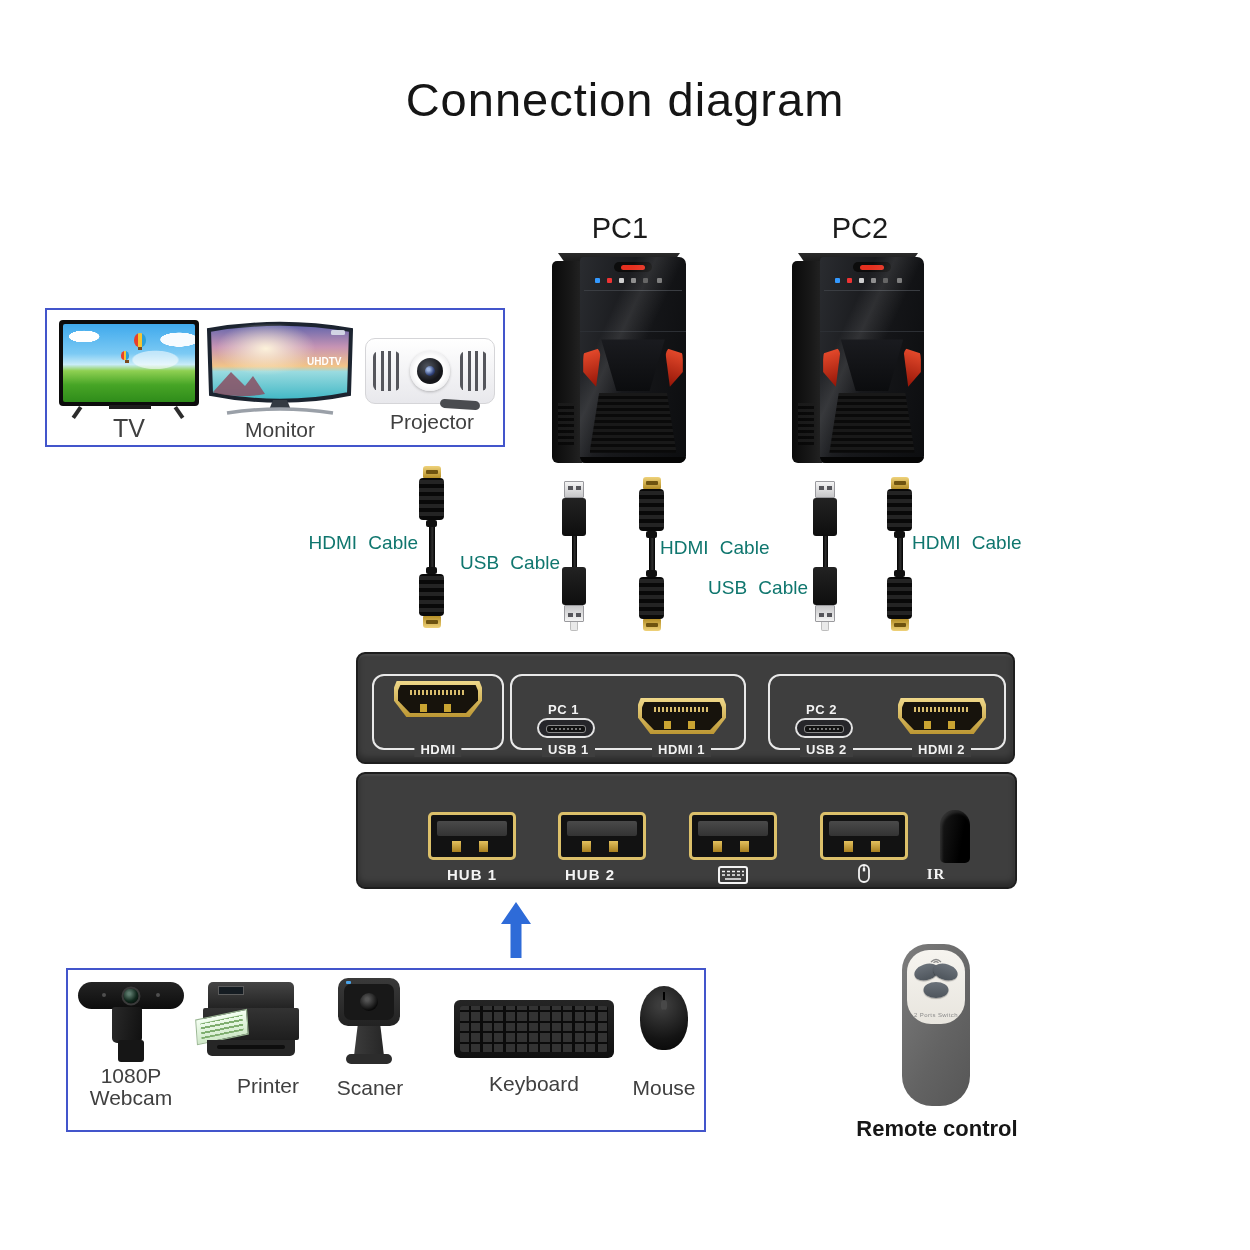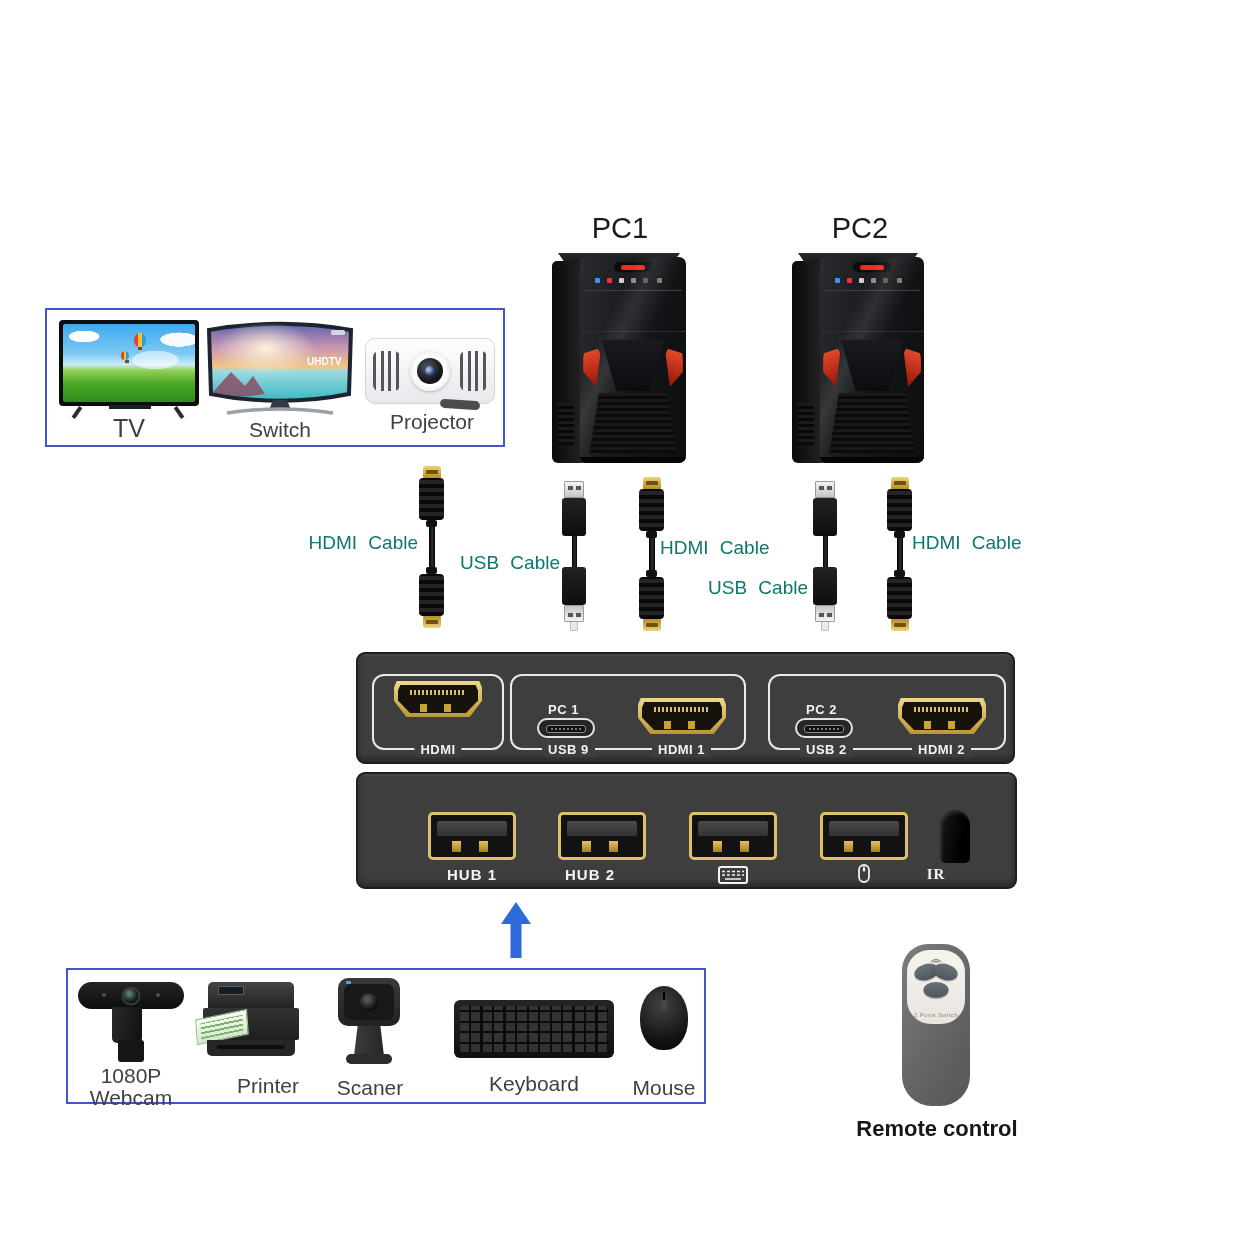--- a/index.html
+++ b/index.html
@@ -148,20 +148,21 @@
   .remote-face { position:absolute; left:5px; right:5px; top:6px; height:74px; background:linear-gradient(#f6f4ef,#e8e5de); border-radius:22px 22px 24px 24px; }
   .rbtn { position:absolute; width:25px; height:16px; border-radius:50%; background:linear-gradient(#6b727a,#4e555c); box-shadow:0 1px 1px rgba(0,0,0,.3); }
   .remote-text { position:absolute; left:0; right:0; bottom:6px; text-align:center; font-size:6px; color:#8a8a8a; letter-spacing:.4px; }
   .remote-label { font-size:22px; color:#161616; text-align:center; }
 </style>
 </head>
 <body>
 
 <div class="stage">
 
+  <div class="abs title">Connection diagram</div>
 
   <div class="abs pc-label" style="left:550px; top:212px;">PC1</div>
   <div class="abs pc-label" style="left:790px; top:212px;">PC2</div>
 
   <div class="abs tower" style="left:552px; top:253px;">
     <div class="t-roof"></div>
     <div class="t-side"></div>
     <div class="t-front">
       <div class="t-power"></div>
       <div class="t-ports"></div>
@@ -220,21 +221,21 @@
         </radialGradient>
       </defs>
       <path d="M4,10 C50,2 100,2 146,10 L144,74 C100,83 50,83 6,74 Z" fill="url(#mg)" stroke="#1c2430" stroke-width="4"></path>
       <path d="M4,10 C50,2 100,2 146,10 L144,74 C100,83 50,83 6,74 Z" fill="url(#sun)"></path>
       <path d="M8,72 L26,52 L40,66 L48,56 L60,74 C40,78 20,76 8,72 Z" fill="#8a4f63" opacity=".85"></path>
       <rect x="126" y="10" width="14" height="5" rx="1.5" fill="#dfe5ee" opacity=".85"></rect>
       <text x="102" y="45" font-size="10" font-weight="bold" fill="#ffffff" font-family="Liberation Sans, sans-serif">UHDTV</text>
       <path d="M68,80 L82,80 L86,90 L64,90 Z" fill="#333a42"></path>
       <path d="M22,93 Q75,85 128,93" stroke="#9aa0a8" stroke-width="3.5" fill="none"></path>
     </svg>
-    <div class="abs dev-label" style="left:168px; top:108px; width:130px;">Switch</div>
+    <div class="abs dev-label" style="left:168px; top:108px; width:130px;">Monitor</div>
 
     <div class="abs projector-body" style="left:318px; top:28px; width:130px; height:66px;">
       <div class="vent" style="left:7px;"></div>
       <div class="vent" style="right:7px;"></div>
       <div class="lens-ring"></div>
       <div class="lens"></div>
       <div class="proj-foot"></div>
     </div>
     <div class="abs dev-label" style="left:330px; top:100px; width:110px;">Projector</div>
   </div>
@@ -297,21 +298,21 @@
       <div class="hdmi-port" style="left:50%; top:5px; transform:translateX(-50%);">
         <div class="hp-outer"></div>
           <div class="hp-inner"></div>
         <div class="hp-pins"></div>
           <div class="hp-foot"></div>
       </div>
     </div>
 
     <div class="port-group" style="left:152px; top:20px; width:236px; height:76px;">
       <span class="grp-label grp-top" style="left:30px;">PC 1</span>
-      <span class="grp-label grp-bottom" style="left:30px;">USB 9</span>
+      <span class="grp-label grp-bottom" style="left:30px;">USB 1</span>
       <span class="grp-label grp-bottom" style="left:140px;">HDMI 1</span>
       <div class="usbc-port" style="left:25px; top:42px;"></div>
       <div class="hdmi-port" style="left:126px; top:22px;">
         <div class="hp-outer"></div>
           <div class="hp-inner"></div>
         <div class="hp-pins"></div>
           <div class="hp-foot"></div>
       </div>
     </div>
 
@@ -367,21 +368,21 @@
         <rect x="4.8" y="4" width="2.4" height="3.4" fill="#f3f3f3"></rect>
       </svg>
     </div>
     <div class="panel-label" style="left:534px; top:92px; width:88px;font-family:Liberation Serif, serif;">IR</div>
   </div>
 
   <svg class="abs up-arrow" style="left:500px; top:902px;" viewBox="0 0 32 56">
     <polygon points="16,0 31,22 21.5,22 21.5,56 10.5,56 10.5,22 1,22" fill="#2e6bd8"></polygon>
   </svg>
 
-  <div class="abs blue-box" style="left:66px; top:968px; width:640px; height:136px;">
+  <div class="abs blue-box" style="left:66px; top:968px; width:640px; height:164px;">
 
     <div>
       <div class="webcam-bar" style="left:10px; top:12px;">
         <div class="webcam-lens"></div>
         <div class="webcam-dot" style="left:24px;"></div>
         <div class="webcam-dot" style="right:24px;"></div>
       </div>
       <div class="webcam-clip" style="left:44px; top:37px;"></div>
       <div class="webcam-base" style="left:50px; top:70px;"></div>
     </div>

